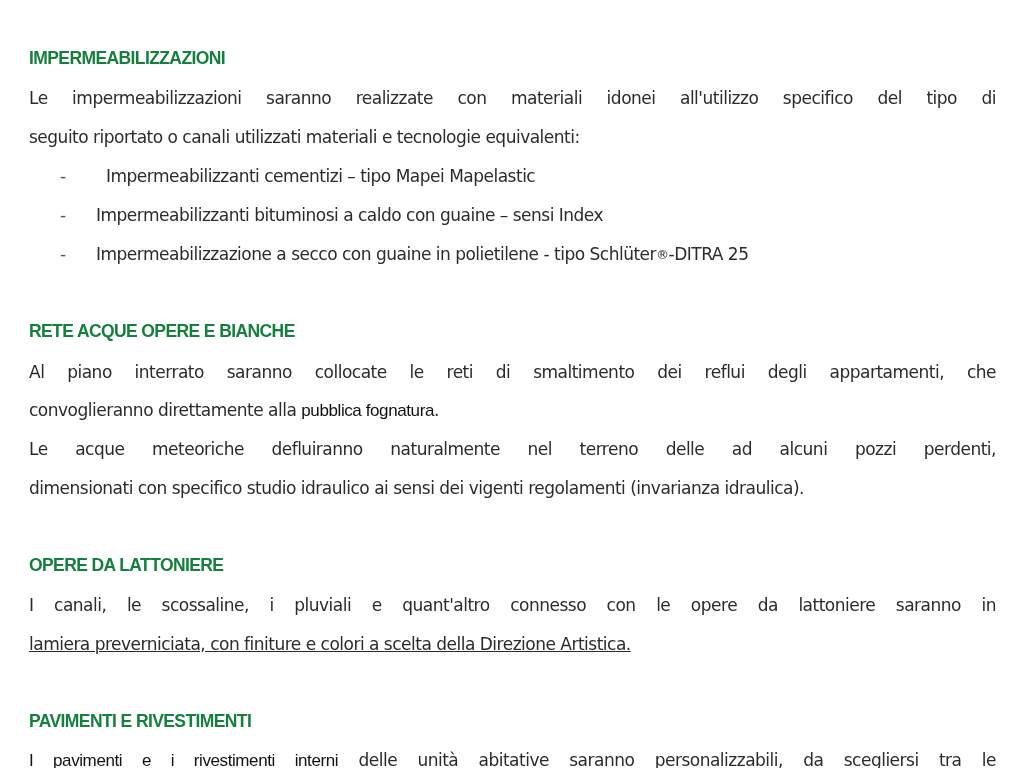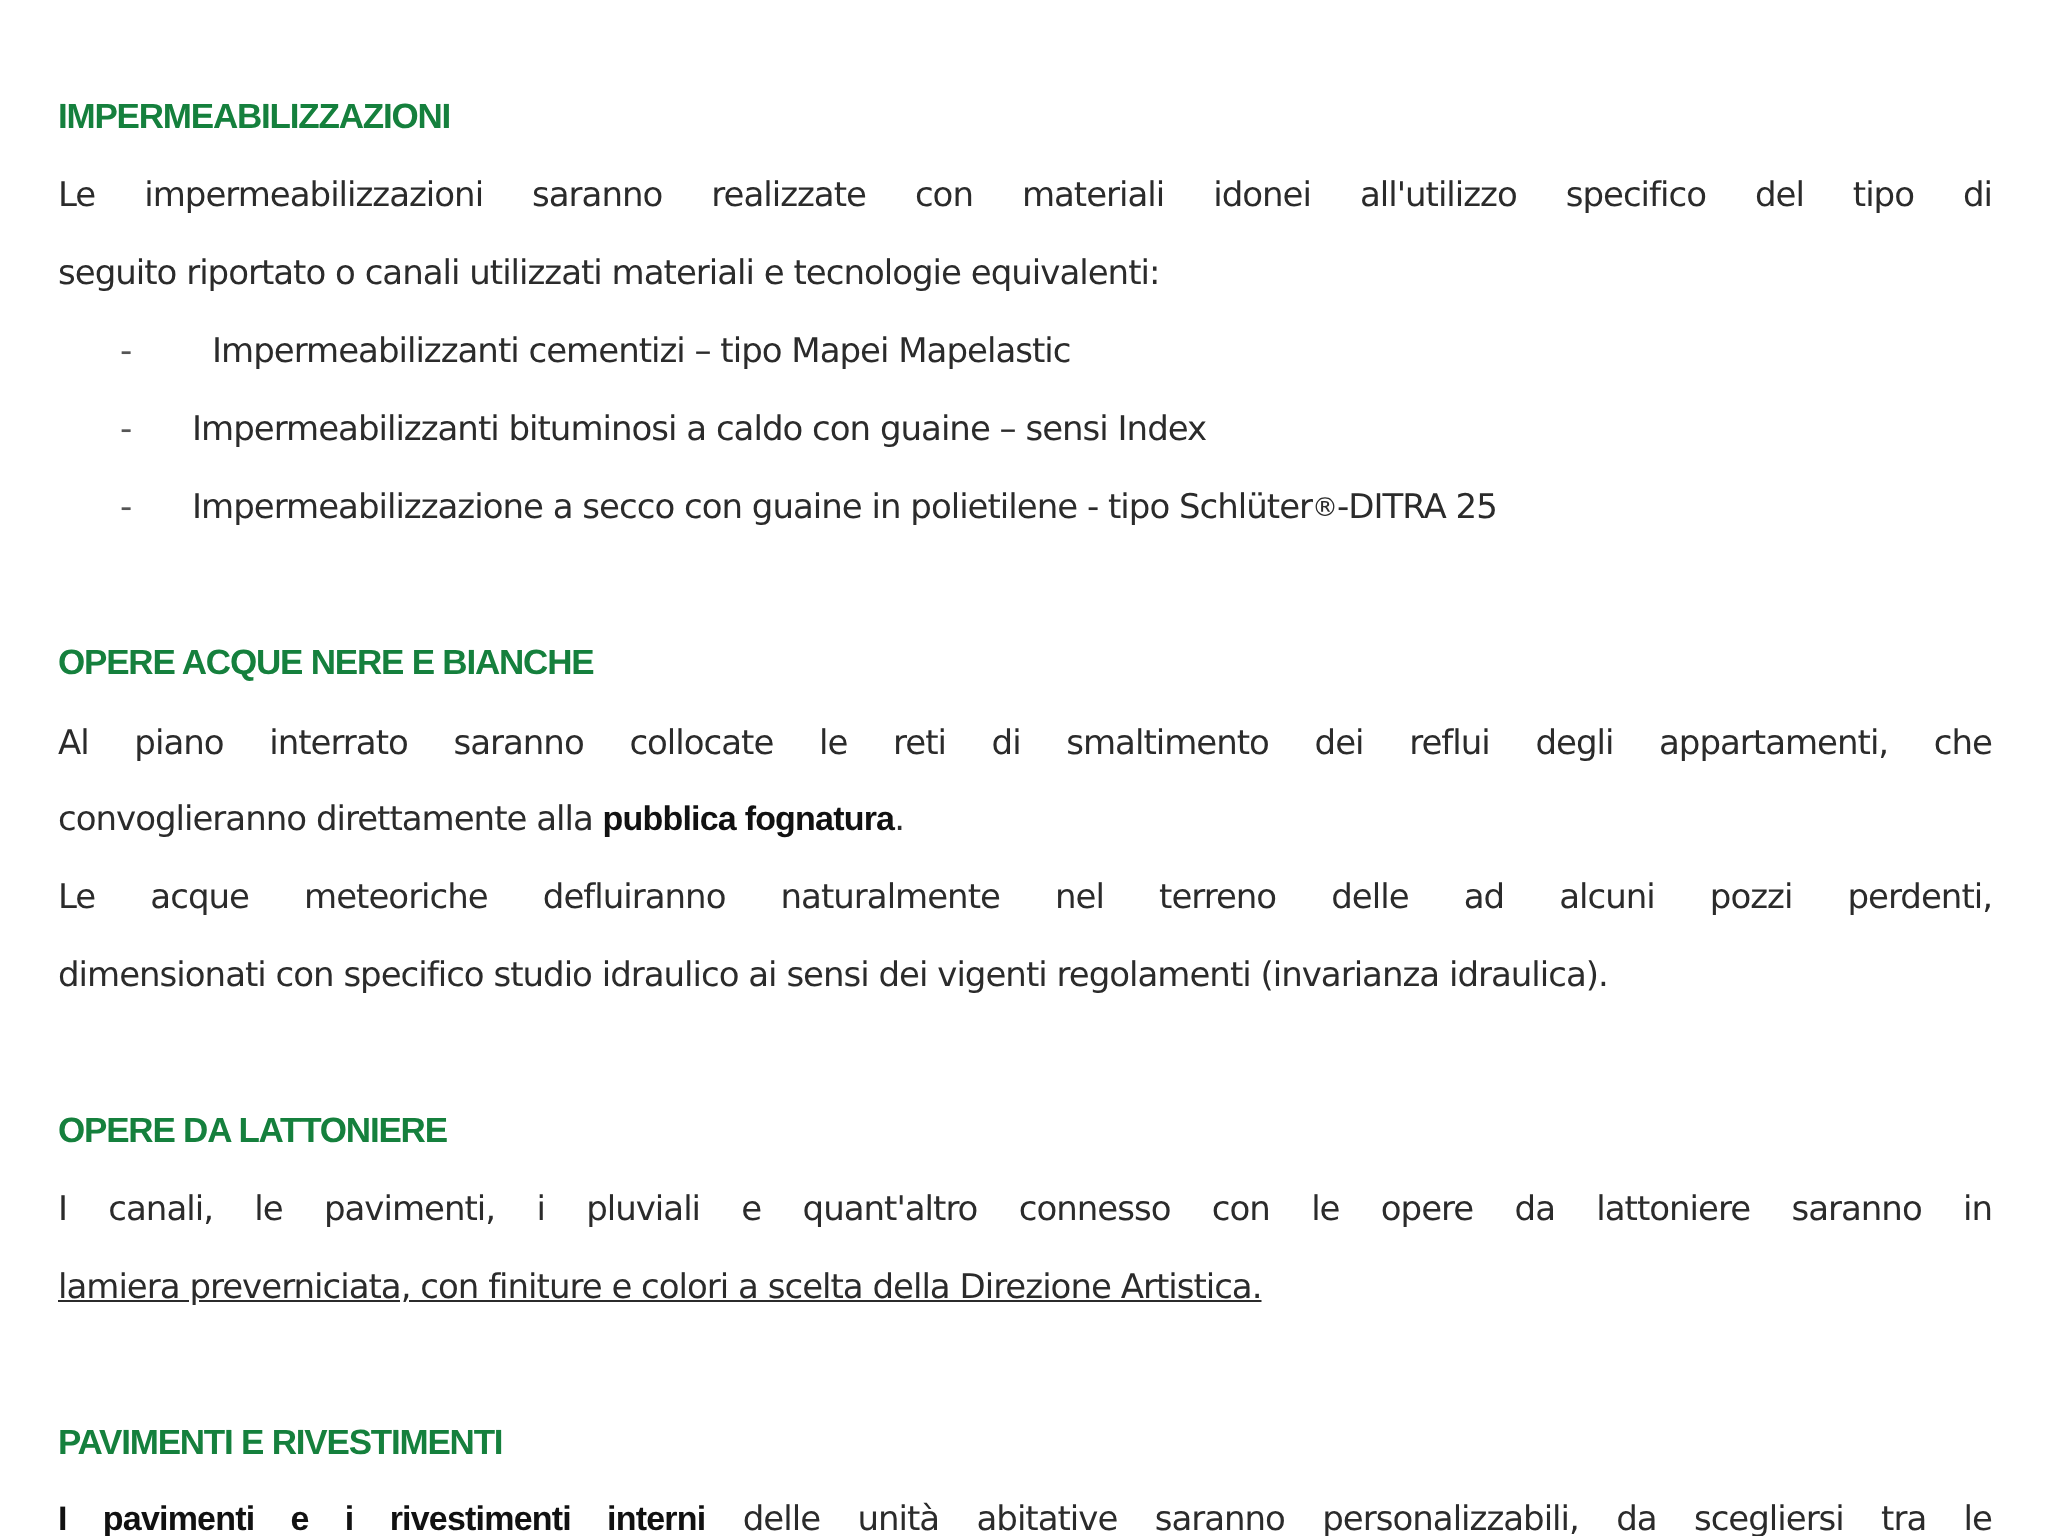--- a/index.html
+++ b/index.html
@@ -58,21 +58,21 @@
       position: absolute;
       left: 67px;
       font-size: 17px;
       letter-spacing: -0.5px;
       line-height: 24px;
       white-space: nowrap;
       color: #2b2b2b;
     }
     .strong {
       font-family: "Liberation Sans", sans-serif;
-      font-weight: bold;
+      font-weight: normal;
       color: #111;
       letter-spacing: -0.4px;
     }
     .reg-mark {
       font-size: 13px;
       vertical-align: 1px;
     }
   </style>
 </head>
 <body>
@@ -91,26 +91,26 @@
     <div>
       <span class="bullet-dash" style="top:203px;">-</span>
       <span class="bullet-text" style="top:203px;">Impermeabilizzanti bituminosi a caldo con guaine – sensi Index</span>
     </div>
     <div>
       <span class="bullet-dash" style="top:242px;">-</span>
       <span class="bullet-text" style="top:242px;"><span>Impermeabilizzazione a secco con guaine in polietilene - tipo Schlüter</span><span class="reg-mark">®</span><span>-DITRA 25</span></span>
     </div>
   </div>
 
-  <div class="heading" style="top:320px;">OPERE ACQUE NERE E BIANCHE</div>
+  <div class="heading" style="top:320px;">RETE ACQUE OPERE E BIANCHE</div>
   <div class="line justify" style="top:360px;">Al piano interrato saranno collocate le reti di smaltimento dei reflui degli appartamenti, che</div>
   <div class="line" style="top:398px;"><span>convoglieranno direttamente alla </span><span class="strong">pubblica fognatura</span><span>.</span></div>
   <div class="line justify" style="top:437px;">Le acque meteoriche defluiranno naturalmente nel terreno delle ad alcuni pozzi perdenti,</div>
   <div class="line" style="top:476px;">dimensionati con specifico studio idraulico ai sensi dei vigenti regolamenti (invarianza idraulica).</div>
 
   <div class="heading" style="top:554px;">OPERE DA LATTONIERE</div>
-  <div class="line justify" style="top:593px;">I canali, le pavimenti, i pluviali e quant'altro connesso con le opere da lattoniere saranno in</div>
+  <div class="line justify" style="top:593px;">I canali, le scossaline, i pluviali e quant'altro connesso con le opere da lattoniere saranno in</div>
   <div class="line" style="top:632px;text-decoration:underline;">lamiera preverniciata, con finiture e colori a scelta della Direzione Artistica.</div>
 
   <div class="heading" style="top:710px;">PAVIMENTI E RIVESTIMENTI</div>
   <div class="line justify" style="top:748px;"><span class="strong">I pavimenti e i rivestimenti interni</span><span> delle unità abitative saranno personalizzabili, da scegliersi tra le</span></div>
 
 </div>
 
 </body></html>

